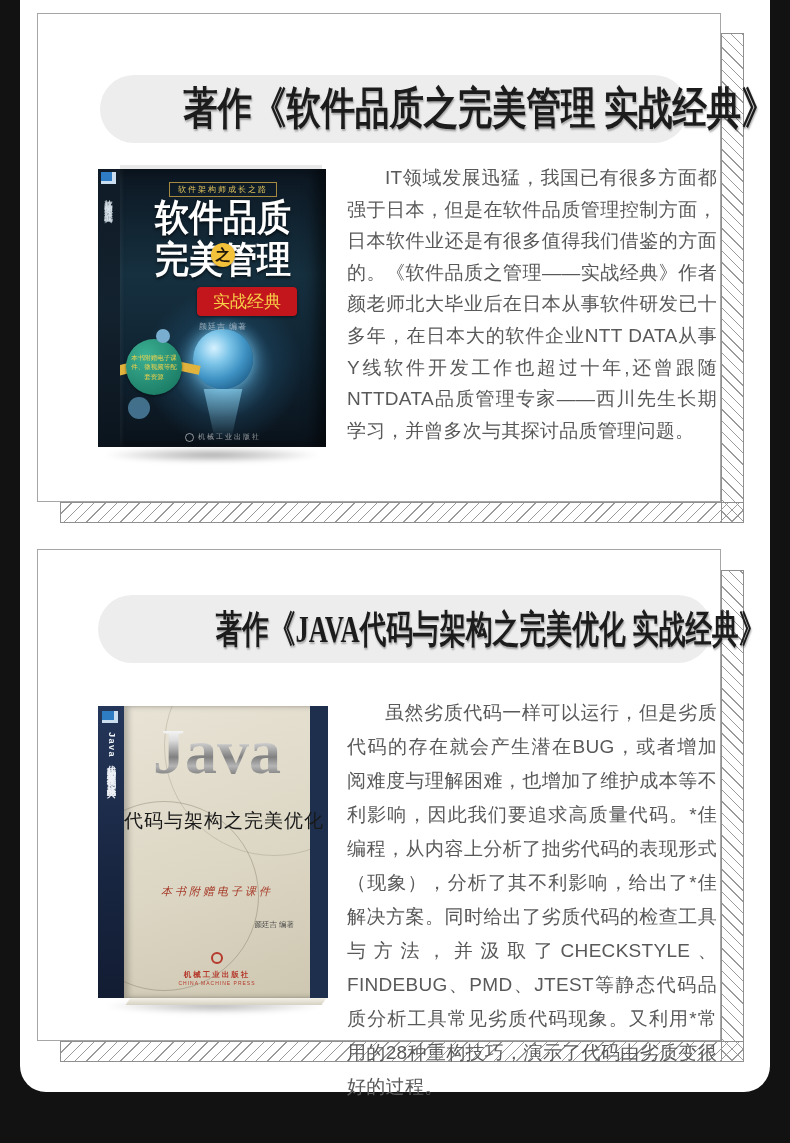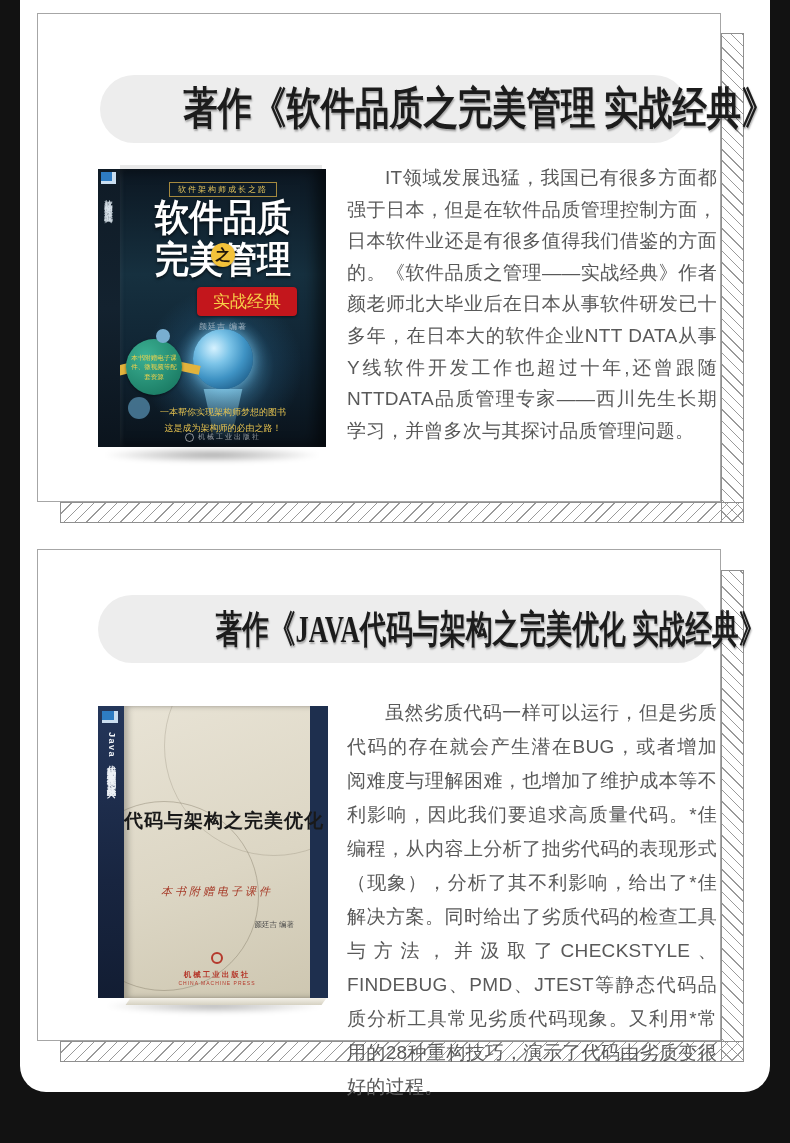--- a/index.html
+++ b/index.html
@@ -117,21 +117,21 @@
   .b2-circle1 { position:absolute; left:-55px; top:95px; width:190px; height:190px; border-radius:50%;
     border:1px solid rgba(110,100,80,.35); }
   .b2-circle2 { position:absolute; left:40px; top:-70px; width:220px; height:220px; border-radius:50%;
     border:1px solid rgba(110,100,80,.22); }
   .b2-java { position:absolute; top:14px; width:186px; text-align:center;
     font-family:"Liberation Serif","DejaVu Serif",serif; font-weight:bold; font-size:64px; line-height:1;
     color:#8c8c8c;
     background:linear-gradient(180deg,#fcfcfc 12%,#dcdcdc 32%,#808080 58%,#b5b5b5 72%,#5c5c5c 95%);
     -webkit-background-clip:text; background-clip:text; -webkit-text-fill-color:transparent; }
   .b2-title { position:absolute; top:102px; width:186px; text-align:center;
-    font-size:19px; font-weight:bold; color:#191919; letter-spacing:1px; white-space:nowrap; }
+    font-size:19px; font-weight:normal; color:#191919; letter-spacing:1px; white-space:nowrap; }
   .b2-sub { position:absolute; top:128px; width:186px; text-align:center;
     font-family:"Liberation Serif","DejaVu Serif",serif; font-style:italic; font-weight:bold;
     font-size:29px; color:#0e0e0e; white-space:nowrap; }
   .b2-tagline { position:absolute; top:178px; width:186px; text-align:center;
     font-family:"Liberation Serif","DejaVu Serif",serif; font-style:italic;
     font-size:11px; color:#a63a28; letter-spacing:3px; white-space:nowrap; }
   .b2-author { position:absolute; top:214px; right:34px; font-size:7.5px; color:#4a4a4a; }
   .b2-pub { position:absolute; bottom:12px; width:186px; text-align:center; color:#b5392c; }
   .b2-publogo { display:inline-block; width:12px; height:12px; border:2px solid #b5392c;
     border-radius:50%; margin-bottom:2px; }
@@ -171,24 +171,20 @@
           <div>完美管理</div>
         </div>
         <div class="b1-zhi">之</div>
         <div class="b1-badge">实战经典</div>
         <div class="b1-author">颜廷吉 编著</div>
         <div class="b1-ribbon-l"></div>
         <div class="b1-ribbon-r"></div>
         <div class="b1-green">本书附赠电子课件、微视频等配套资源</div>
         <div class="b1-dot-a"></div>
         <div class="b1-dot-b"></div>
-        <div class="b1-promo">
-          <div>一本帮你实现架构师梦想的图书</div>
-          <div>这是成为架构师的必由之路！</div>
-        </div>
         <div class="b1-pub">
           <span class="b1-publogo"></span><span>机械工业出版社</span>
         </div>
       </div>
     </div>
 
     <p class="para para-1">IT领域发展迅猛，我国已有很多方面都强于日本，但是在软件品质管理控制方面，日本软件业还是有很多值得我们借鉴的方面的。《软件品质之管理——实战经典》作者颜老师北大毕业后在日本从事软件研发已十多年，在日本大的软件企业NTT DATA从事Y线软件开发工作也超过十年,还曾跟随NTTDATA品质管理专家——西川先生长期学习，并曾多次与其探讨品质管理问题。</p>
   </div>
 
   <div>
@@ -203,20 +199,21 @@
     <div class="book2">
       <div class="b2-shadow"></div>
       <div class="b2-spine">
         <div class="b2-chip"></div>
         <div class="b2-spine-text">Java代码与架构之完美优化 实战经典</div>
       </div>
       <div class="b2-cover">
         <div class="b2-circle1"></div>
         <div class="b2-circle2"></div>
         <div class="b2-strip"></div>
+        <div class="b2-java">Java</div>
         <div class="b2-title">代码与架构之完美优化</div>
         <div class="b2-tagline">本书附赠电子课件</div>
         <div class="b2-author">颜廷吉 编著</div>
         <div class="b2-pub">
           <div class="b2-publogo"></div>
           <div class="b2-pub-cn">机械工业出版社</div>
           <div class="b2-pub-en">CHINA MACHINE PRESS</div>
         </div>
       </div>
       <div class="b2-pages"></div>

